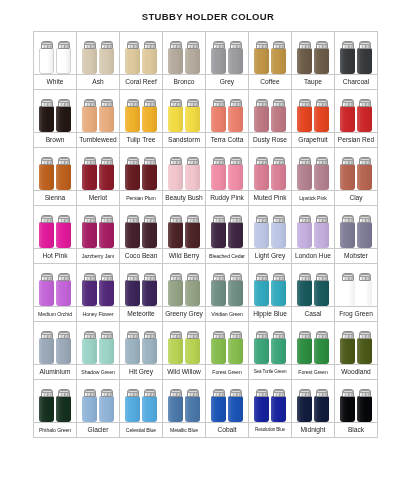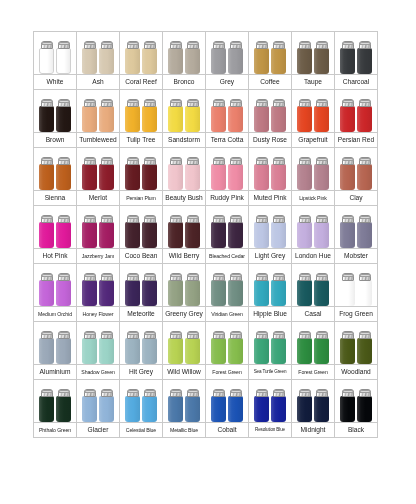--- a/index.html
+++ b/index.html
@@ -153,20 +153,21 @@
   }
   .sleeve.outline {
     border: 0.5px solid #d0d0d0;
   }
 </style>
 </head>
 <body>
 
 <div id="page">
 
+  <div id="chart-title">STUBBY HOLDER COLOUR</div>
 
   <table id="swatch-table">
     <tbody id="swatch-body">
         <tr>
           <td class="swatch-cell" title="White">
             <div class="koozie-pair">
               <div class="koozie">
                 <div class="sleeve outline" style="background: rgb(255, 255, 255);"></div>
                 <div class="can-top"></div>
                 <div class="can-rim"></div>

